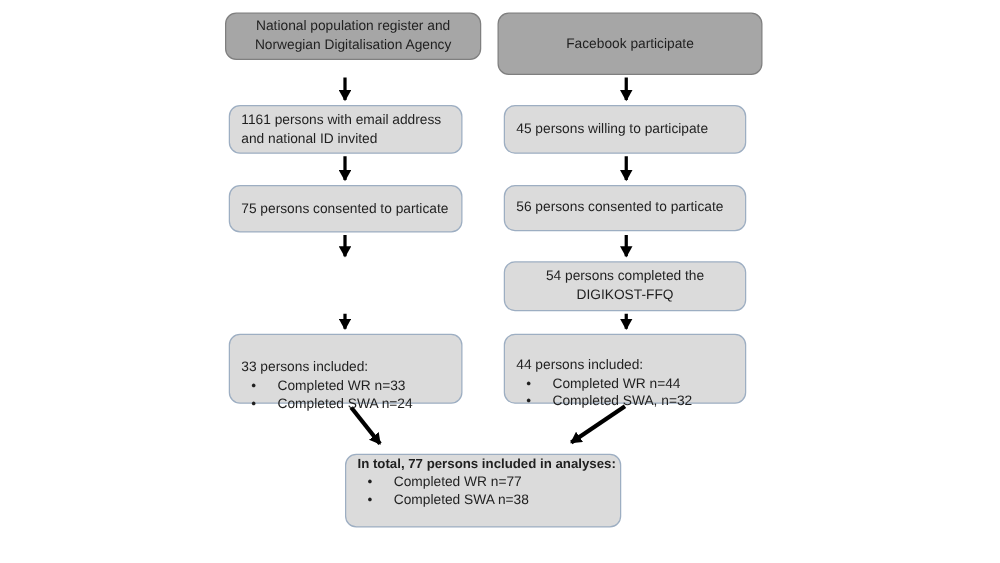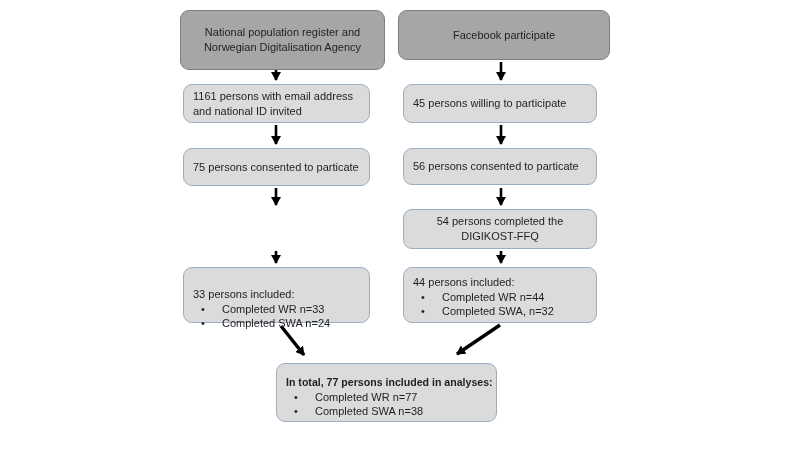--- a/index.html
+++ b/index.html
@@ -21,31 +21,31 @@
     border:1.5px solid var(--source-border,#7f7f7f);
     align-items:center; text-align:center; padding:4px 14px;
   }
   .step-box {
     background:var(--step-fill,#dbdbdb);
     border:1px solid var(--step-border,#9daec2);
     padding:4px 9px; text-align:left;
   }
   .center-text { text-align:center; align-items:center; }
 
-  #box-l0 { left:180px; top:10px;  width:205px; height:60px; }
+  #box-l0 { left:180px; top:10px;  width:205px; height:38px; }
   #box-r0 { left:398px; top:10px;  width:212px; height:50px; }
   #box-l1 { left:183px; top:84px;  width:187px; height:39px; }
   #box-r1 { left:403px; top:84px;  width:194px; height:39px; }
   #box-l2 { left:183px; top:148px; width:187px; height:38px; }
   #box-r2 { left:403px; top:148px; width:194px; height:37px; }
   #box-l3 { left:183px; top:209px; width:187px; height:40px; }
   #box-r3 { left:403px; top:209px; width:194px; height:40px; }
   #box-l4 { left:183px; top:267px; width:187px; height:56px; justify-content:flex-start; padding-top:19px; }
-  #box-r4 { left:403px; top:267px; width:194px; height:56px; justify-content:flex-start; padding-top:7px; }
-  #box-total { left:276px; top:363px; width:221px; height:59px; justify-content:flex-start; padding-top:12px; }
+  #box-r4 { left:403px; top:267px; width:194px; height:56px; justify-content:flex-start; padding-top:17px; }
+  #box-total { left:276px; top:363px; width:221px; height:59px; justify-content:flex-start; padding-top:1px; }
 
   .total-heading { font-weight:bold; white-space:nowrap; font-size:10.6px; }
   .bullet-row { display:flex; align-items:baseline; }
   .bullet-glyph { margin-left:8px; width:9px; flex:none; }
   .bullet-text { margin-left:12px; }
 </style>
 </head>
 <body>
 
 <div class="stage">

